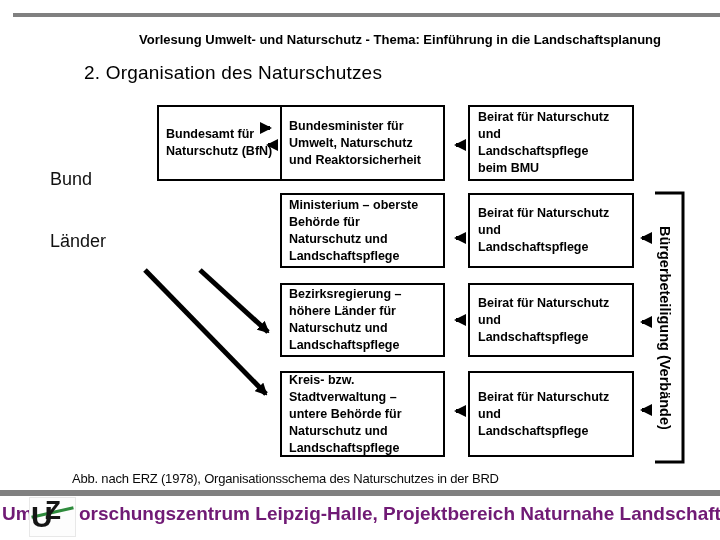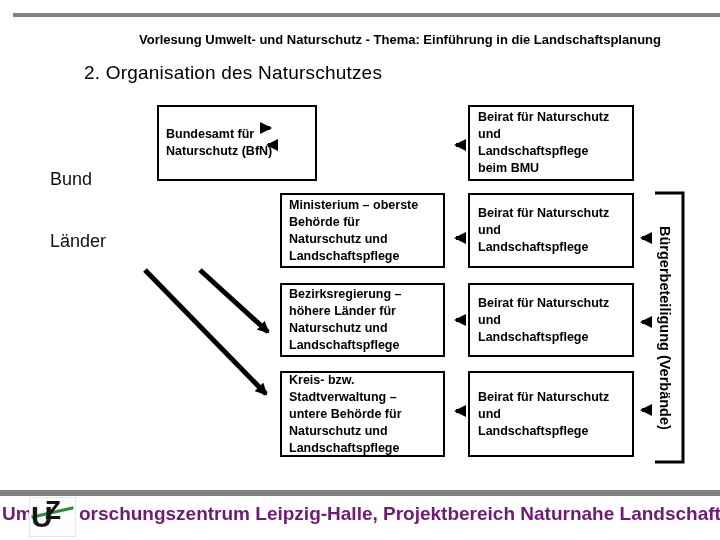--- a/index.html
+++ b/index.html
@@ -85,20 +85,25 @@
 
   <div class="section-heading">2. Organisation des Naturschutzes</div>
 
   <div class="row-label bund">Bund</div>
   <div class="row-label laender">Länder</div>
 
   <div class="dbox c1 r1">
       <span>Bundesamt für
 Naturschutz (BfN)</span>
     </div>
+  <div class="dbox c2 r1">
+      <span>Bundesminister für
+Umwelt, Naturschutz
+und Reaktorsicherheit</span>
+    </div>
   <div class="dbox c3 r1">
       <span>Beirat für Naturschutz
 und
 Landschaftspflege
 beim BMU</span>
     </div>
 
   <div class="dbox c2 r2">
       <span>Ministerium – oberste
 Behörde für
@@ -156,20 +161,21 @@
     <line x1="651" y1="238" x2="642" y2="238" stroke="#000" stroke-width="4" marker-end="url(#ah)"></line>
     <line x1="651" y1="322" x2="642" y2="322" stroke="#000" stroke-width="4" marker-end="url(#ah)"></line>
     <line x1="651" y1="410" x2="642" y2="410" stroke="#000" stroke-width="4" marker-end="url(#ah)"></line>
 
     <line x1="200" y1="270" x2="268" y2="332" stroke="#000" stroke-width="5" marker-end="url(#ah)"></line>
     <line x1="145" y1="270" x2="266" y2="394" stroke="#000" stroke-width="5" marker-end="url(#ah)"></line>
 
     <polyline points="655,193 683,193 683,462 655,462" fill="none" stroke="#000" stroke-width="3"></polyline>
   </svg>
 
+  <div class="caption">Abb. nach ERZ (1978), Organisationsschema des Naturschutzes in der BRD</div>
 
   <div class="bar bar-bottom"></div>
 
   <div class="footer-text footer-um">Um</div>
   <div class="ufz-logo">
     <div class="ufz-swoosh"></div>
     <div class="ufz-u">U</div>
     <div class="ufz-z">Z</div>
   </div>
   <div class="footer-text footer-rest">orschungszentrum Leipzig-Halle, Projektbereich Naturnahe Landschaften &amp; Ländliche</div>

